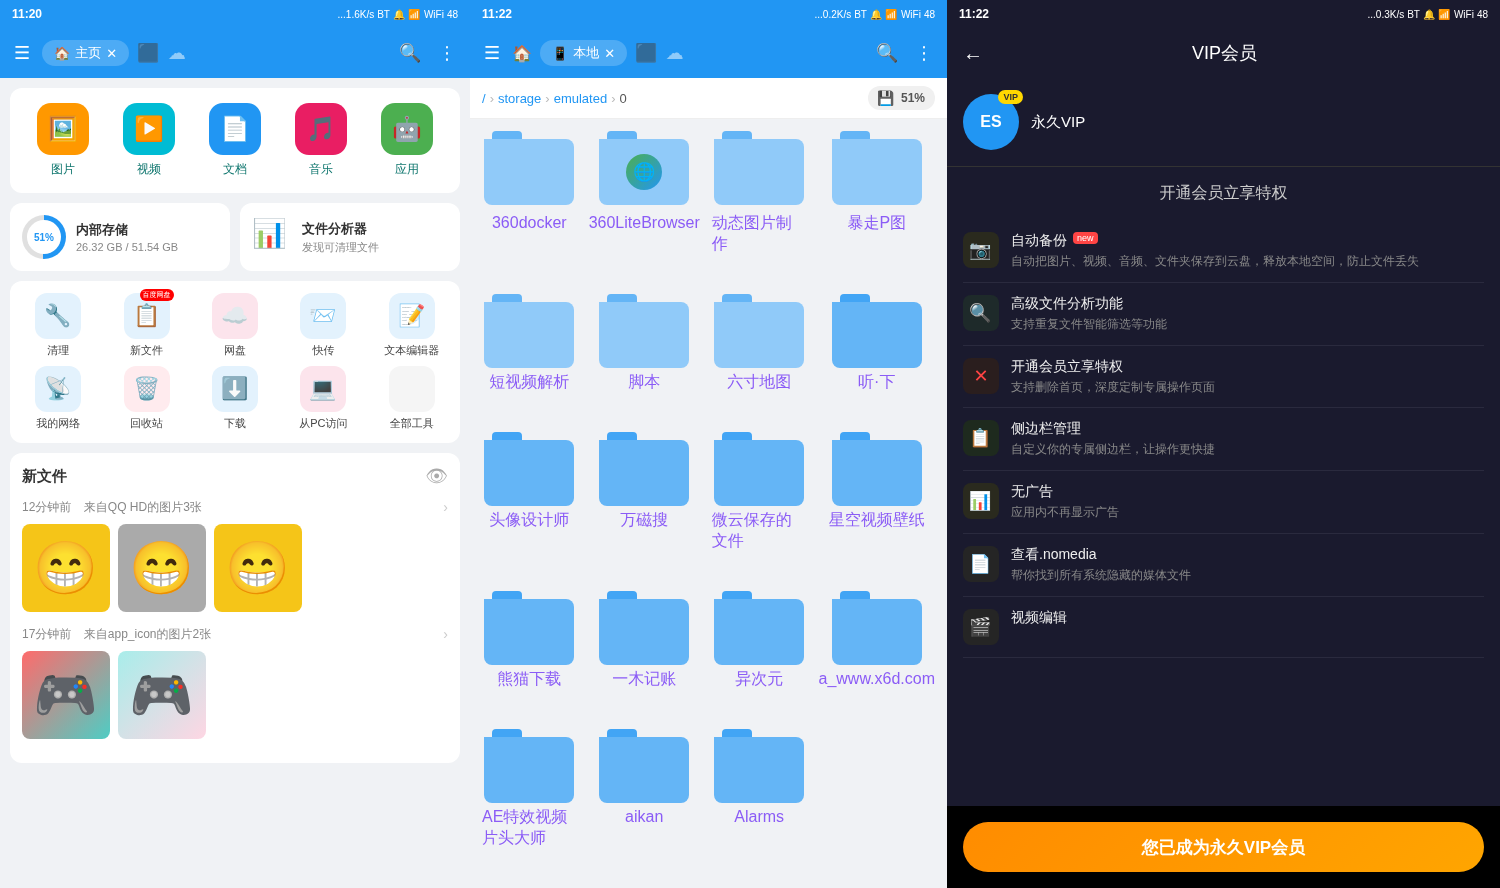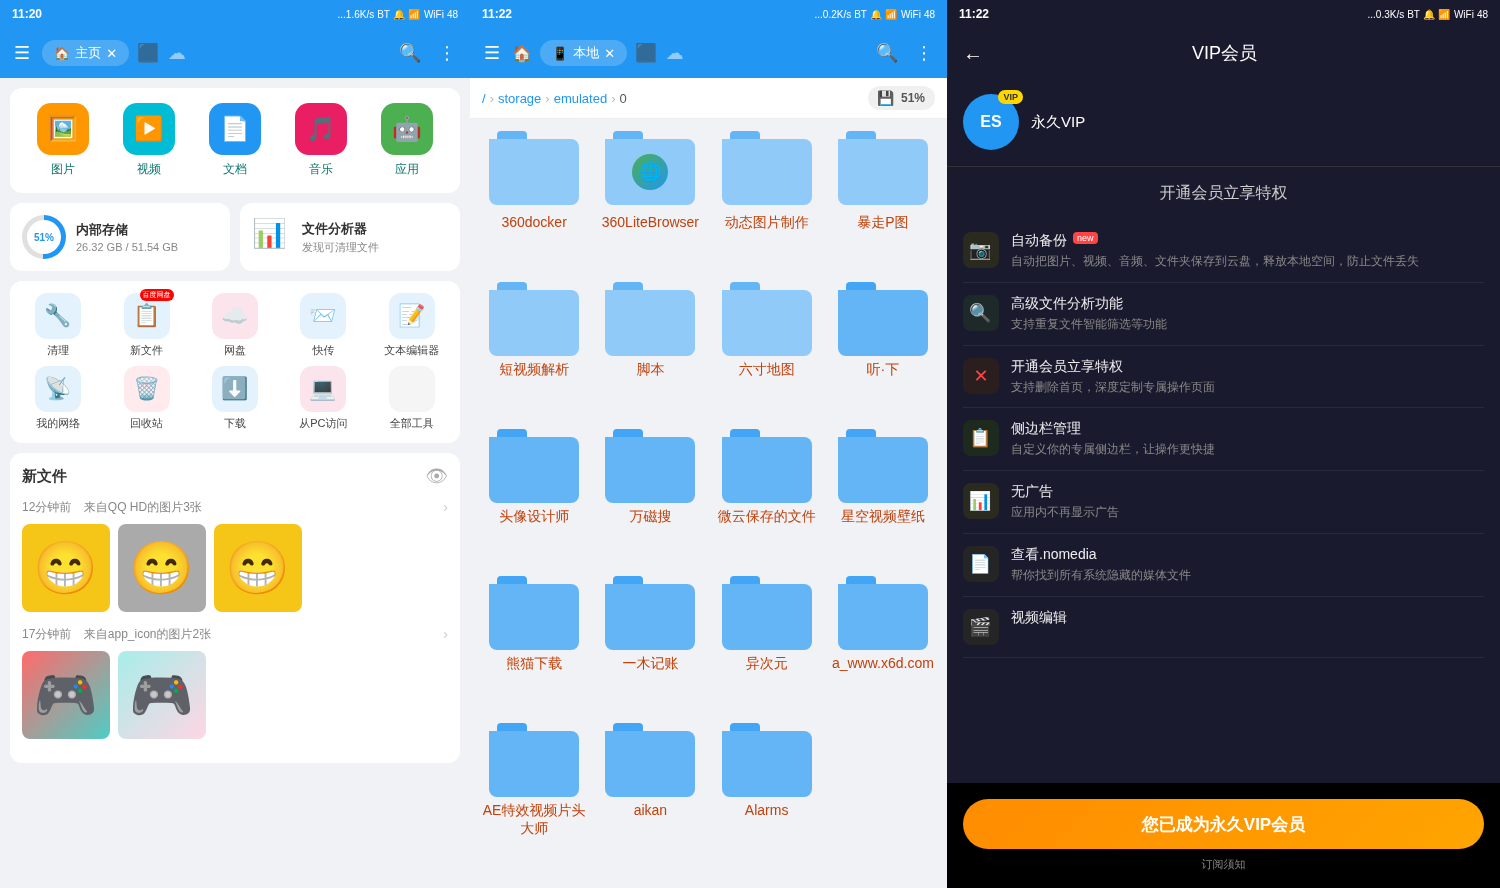--- a/index.html
+++ b/index.html
@@ -126,21 +126,21 @@
     .files-grid {
       flex: 1; overflow-y: auto; display: grid; grid-template-columns: repeat(4, 1fr);
       gap: 12px; padding: 12px;
     }
     .folder-item { display: flex; flex-direction: column; align-items: center; gap: 6px; cursor: pointer; }
     .folder-icon-wrap { position: relative; width: 90px; height: 76px; }
     .folder-tab {
       width: 32px; height: 10px; border-radius: 4px 4px 0 0;
       position: absolute; top: -9px; left: 8px;
     }
-    .folder-label { font-size: 14px; color: #c2410c; text-align: center; line-height: 1.3; }
+    .folder-label { font-size: 16px; color: #8b5cf6; line-height: 1.3; }
 
     
     .vip-header {
       height: 50px; background: #1a1a2e; display: flex; align-items: center;
       padding: 0 16px; gap: 12px;
     }
     .vip-back { color: white; font-size: 20px; cursor: pointer; }
     .vip-title { color: white; font-size: 18px; font-weight: 500; flex: 1; text-align: center; margin-right: 30px; }
     .vip-user-section {
       padding: 16px; display: flex; align-items: center; gap: 12px;
@@ -681,15 +681,14 @@
           <span>视频编辑</span>
         </div>
         <div class="benefit-desc"></div>
       </div>
     </div>
 
   </div>
 
   <div class="vip-cta">
     <button class="vip-button">您已成为永久VIP会员</button>
-    <div class="vip-subscribe-note">订阅须知</div>
   </div>
 </div>
 
 </body></html>

